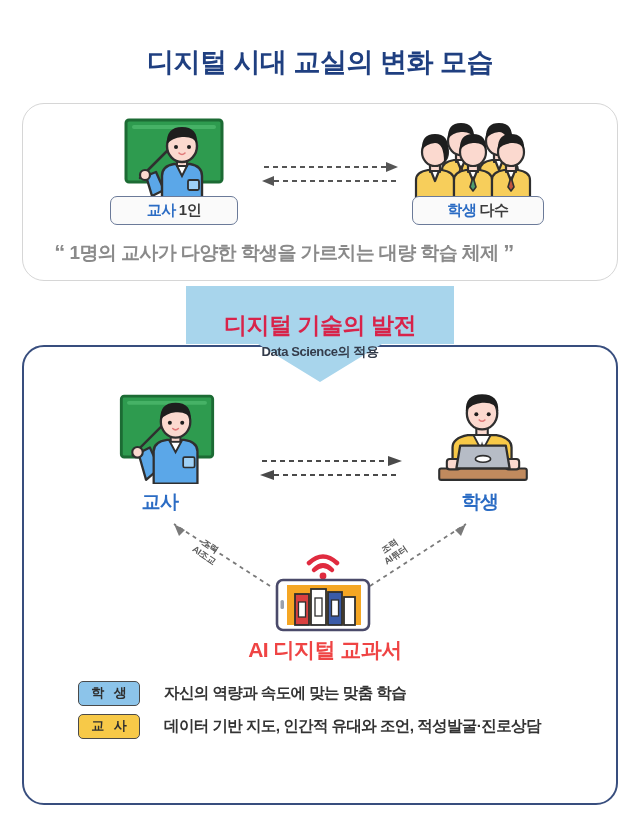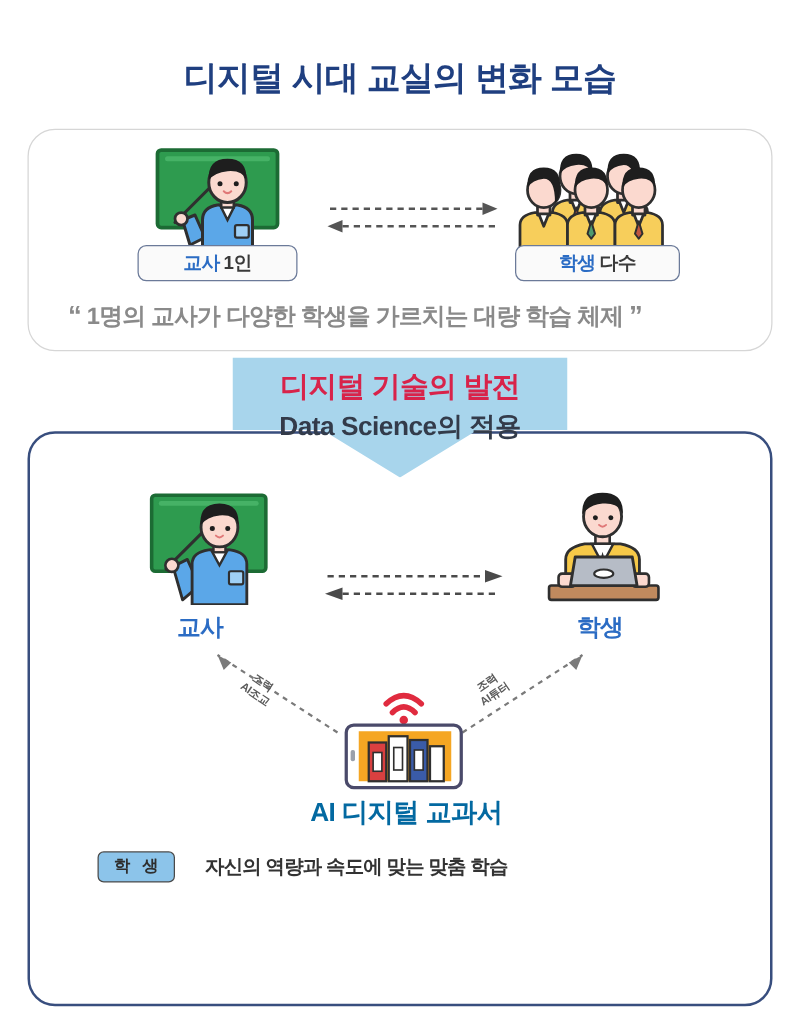--- a/index.html
+++ b/index.html
@@ -64,29 +64,29 @@
     z-index: 5;
   }
   .transition svg { display:block; }
   .transition-text {
     position: absolute;
     left: 0; top: 0;
     width: 268px;
     text-align: center;
   }
   .trans-line1 {
-    margin-top: 8px;
+    margin-top: 24px;
     font-size: 23px;
     font-weight: 900;
     color: #D8234A;
     letter-spacing: -0.5px;
   }
   .trans-line2 {
     margin-top: 2px;
-    font-size: 21px;
+    font-size: 13px;
     font-weight: 700;
     color: #333B4A;
     letter-spacing: -0.4px;
   }
 
   
   .pill {
     position: absolute;
     height: 29px;
     border: 1.5px solid #6B7A99;
@@ -133,21 +133,21 @@
 
   
   .ai-label {
     position: absolute;
     left: 190px;
     top: 636px;
     width: 270px;
     text-align: center;
     font-size: 21px;
     font-weight: 900;
-    color: #0369a1;
+    color: #ef4444;
     letter-spacing: -0.5px;
   }
 
   
   .diag-label {
     position: absolute;
     font-size: 9px;
     font-weight: 700;
     color: #5A5A5A;
     letter-spacing: -0.3px;
@@ -408,15 +408,19 @@
 
 <div class="ai-label">AI 디지털 교과서</div>
 
 <div class="legend">
 
   <div class="legend-row">
     <div class="badge badge-student">학 생</div>
     <div class="legend-text">자신의 역량과 속도에 맞는 맞춤 학습</div>
   </div>
 
+  <div class="legend-row">
+    <div class="badge badge-teacher">교 사</div>
+    <div class="legend-text">데이터 기반 지도, 인간적 유대와 조언, 적성발굴·진로상담</div>
+  </div>
 
 
 </div>
 
 </body></html>

